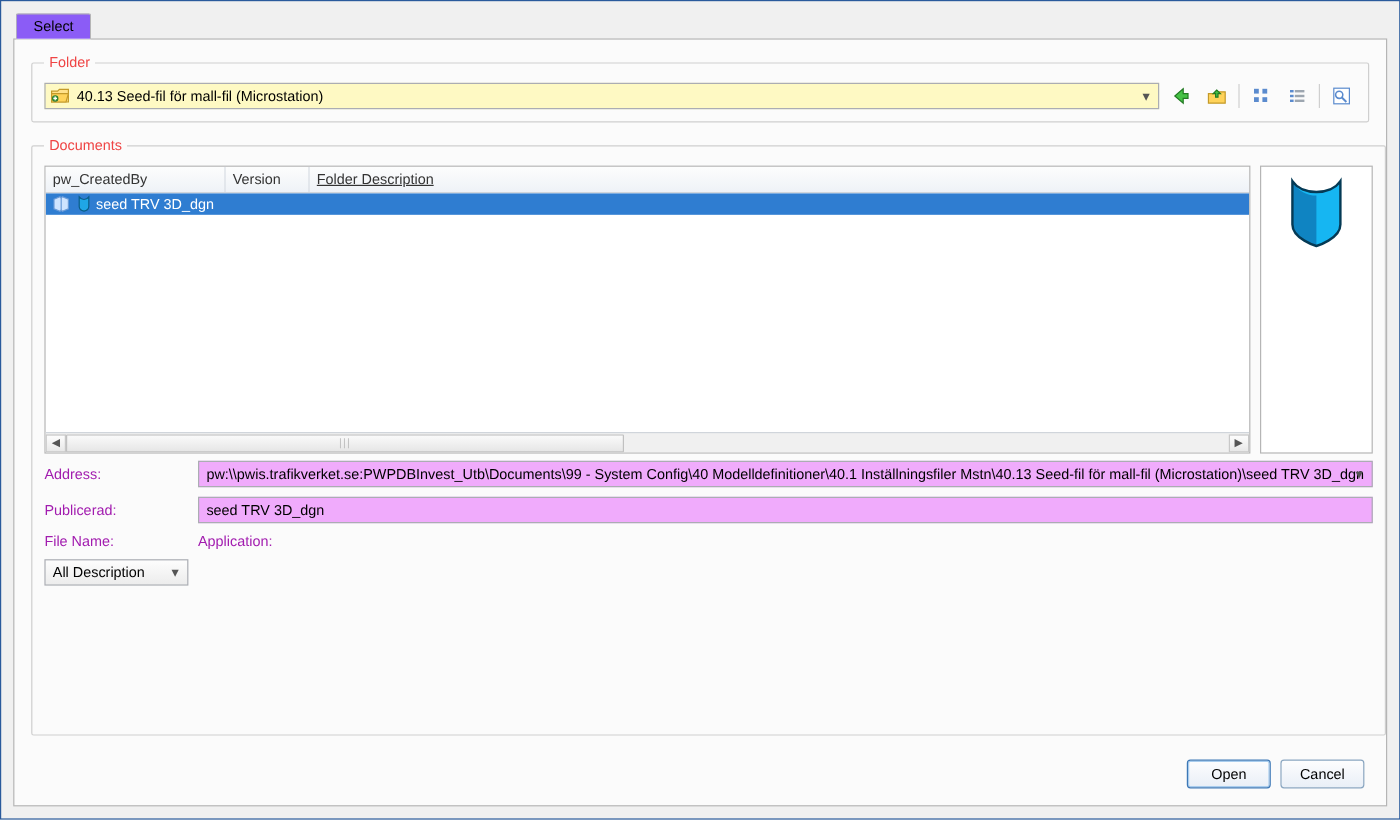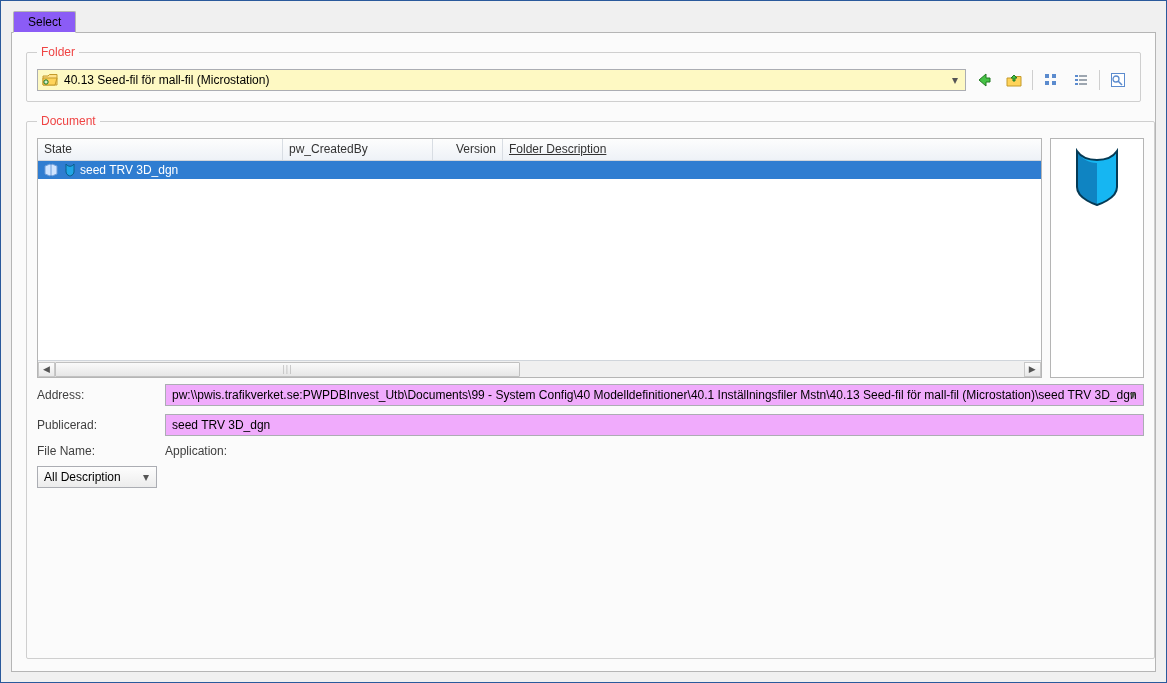--- a/index.html
+++ b/index.html
@@ -119,21 +119,21 @@
   .col {
     border-right: 1px solid #d8dde3;
     padding: 3px 6px;
     color: #333;
     overflow: hidden; white-space: nowrap; text-overflow: ellipsis;
     cursor: pointer;
   }
   .col.name   { width: 350px; }
   .col.state  { width: 245px; }
   .col.pwcb   { width: 150px; }
-  .col.ver    { width: 70px; text-align: right; }
+  .col.ver    { width: 70px; }
   .col.fdesc  { flex: 1; border-right: none; text-decoration: underline; }
   .listrows { flex: 1; overflow: hidden; }
   .row {
     display: flex; height: 18px; align-items: center;
     color: #fff; background: #2f7dd1;
     cursor: pointer;
   }
   .row .cell { padding: 1px 6px; overflow: hidden; white-space: nowrap; }
   .row .cell.name  { width: 350px; display: flex; align-items: center; gap: 4px; }
   .row .cell.state { width: 245px; }
@@ -169,21 +169,21 @@
     padding-top: 6px;
   }
 
   .form-grid {
     display: grid;
     grid-template-columns: 120px 1fr;
     row-gap: 8px; column-gap: 8px;
     align-items: center;
     margin-top: 6px;
   }
-  .form-grid label { color: #404040; }
+  .form-grid label { color: #a21caf; }
   .txt, .combo {
     height: 22px; border: 1px solid #abadb3; background: #f0abfc;
     padding: 2px 6px; display: flex; align-items: center;
     position: relative;
   }
   .combo .dd, .txt .dd {
     position: absolute; right: 2px; top: 2px; bottom: 2px;
     width: 16px; display: flex; align-items: center; justify-content: center;
     color: #555; cursor: pointer;
   }
@@ -275,26 +275,25 @@
             <svg width="16" height="16" viewBox="0 0 16 16">
               <rect x="1.5" y="1.5" width="13" height="13" fill="#fff" stroke="#5b8bce"></rect>
               <circle cx="6" cy="7" r="3" fill="none" stroke="#5b8bce" stroke-width="1.3"></circle>
               <line x1="8" y1="9" x2="12" y2="13" stroke="#5b8bce" stroke-width="1.6"></line>
             </svg>
           </div>
         </div>
       </fieldset>
 
       <fieldset class="group doc-group">
-        <legend>Document</legend>
+        <legend>Documents</legend>
 
         <div class="doc-body">
           <div class="listpane">
             <div class="listheader">
-              <div class="col state">State</div>
               <div class="col pwcb">pw_CreatedBy</div>
               <div class="col ver">Version</div>
               <div class="col fdesc">Folder Description</div>
             </div>
             <div class="listrows">
               <div class="row">
                 <div class="cell name">
                   <span>
                     <svg width="16" height="14" viewBox="0 0 16 14">
                       <path d="M1 3 L6 1 L7 2 L8 1 L13 3 L13 11 L8 13 L7 12 L6 13 L1 11 Z" fill="#cfe4ff" stroke="#6a9bd8"></path>
@@ -350,16 +349,24 @@
           <label>File Name:</label>
 
           <label>Application:</label>
           <div class="combo app-combo">
             <span>All Description</span>
             <span class="dd">▾</span>
           </div>
         </div>
       </fieldset>
 
+      <div class="footer">
+        <div class="btn default">
+          <span>Open</span>
+        </div>
+        <div class="btn">
+          <span>Cancel</span>
+        </div>
+      </div>
 
     </div>
   </div>
 </div>
 
 </body></html>

